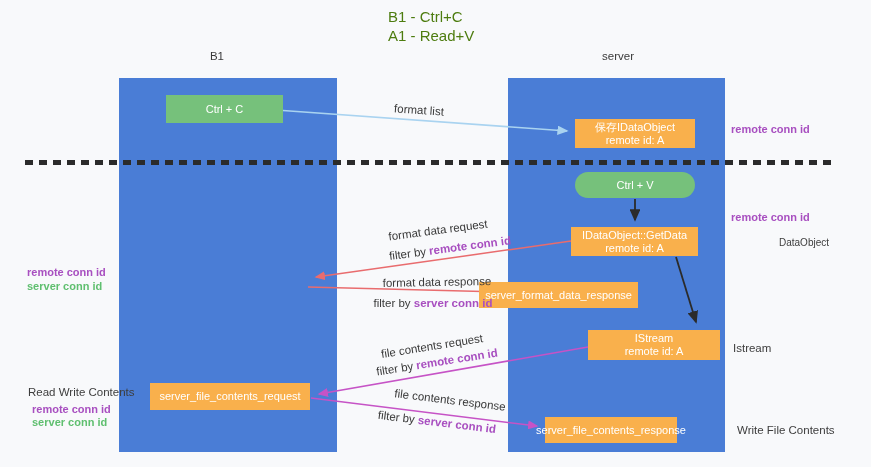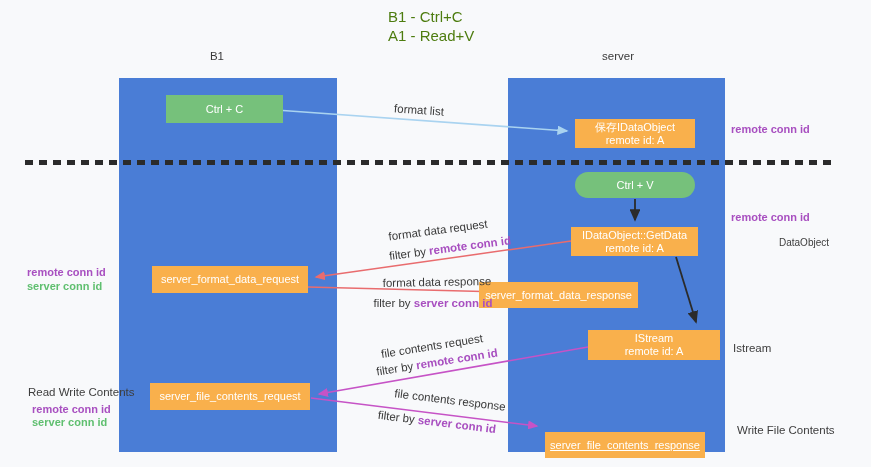--- a/index.html
+++ b/index.html
@@ -92,23 +92,20 @@
     <line class="ln-red" x1="308" y1="287" x2="502" y2="292" marker-end="url(#mred)"></line>
     <line class="ln-magenta" x1="588" y1="347" x2="319" y2="394" marker-end="url(#mmagenta)"></line>
     <line class="ln-magenta" x1="311" y1="398" x2="537" y2="426" marker-end="url(#mmagenta)"></line>
     <line class="ln-black" x1="635" y1="199" x2="635" y2="220" marker-end="url(#mblack)"></line>
     <line class="ln-black" x1="676" y1="257" x2="696" y2="322" marker-end="url(#mblack)"></line>
   </svg>
 
   <div class="box green" style="left:158px; top:95px; width:117px; height:28px;margin-left:8px;">
     <div>Ctrl + C</div>
   </div>
-  <div class="box orange" style="left:152px; top:266px; width:156px; height:27px;">
-    <div>server_format_data_request</div>
-  </div>
   <div class="box orange" style="left:150px; top:383px; width:160px; height:27px;">
     <div>server_file_contents_request</div>
   </div>
 
   <div class="box orange" style="left:575px; top:119px; width:120px; height:29px;">
     <div>保存IDataObject</div>
     <div>remote id: A</div>
   </div>
   <div class="box green" style="left:575px; top:172px; width:120px; height:26px;border-radius:13px;">
     <div>Ctrl + V</div>
@@ -117,21 +114,21 @@
     <div>IDataObject::GetData</div>
     <div>remote id: A</div>
   </div>
   <div class="box orange" style="left:479px; top:282px; width:159px; height:26px;">
     <div>server_format_data_response</div>
   </div>
   <div class="box orange" style="left:588px; top:330px; width:132px; height:30px;">
     <div>IStream</div>
     <div>remote id: A</div>
   </div>
-  <div class="box orange" style="left:545px; top:432px; width:160px; height:26px;text-decoration:underline;">
+  <div class="box orange" style="left:545px; top:417px; width:132px; height:26px;">
     <div>server_file_contents_response</div>
   </div>
 
   <div class="alabel" style="left:419px; top:110px; transform:translate(-50%,-50%) rotate(4deg);">format list</div>
 
   <div class="alabel" style="left:438px; top:230px; transform:translate(-50%,-50%) rotate(-7.5deg);">format data request</div>
   <div class="alabel" style="left:450px; top:248px; transform:translate(-50%,-50%) rotate(-7.5deg);">
     <span>filter by</span>
     <span class="purple">remote conn id</span>
   </div>

